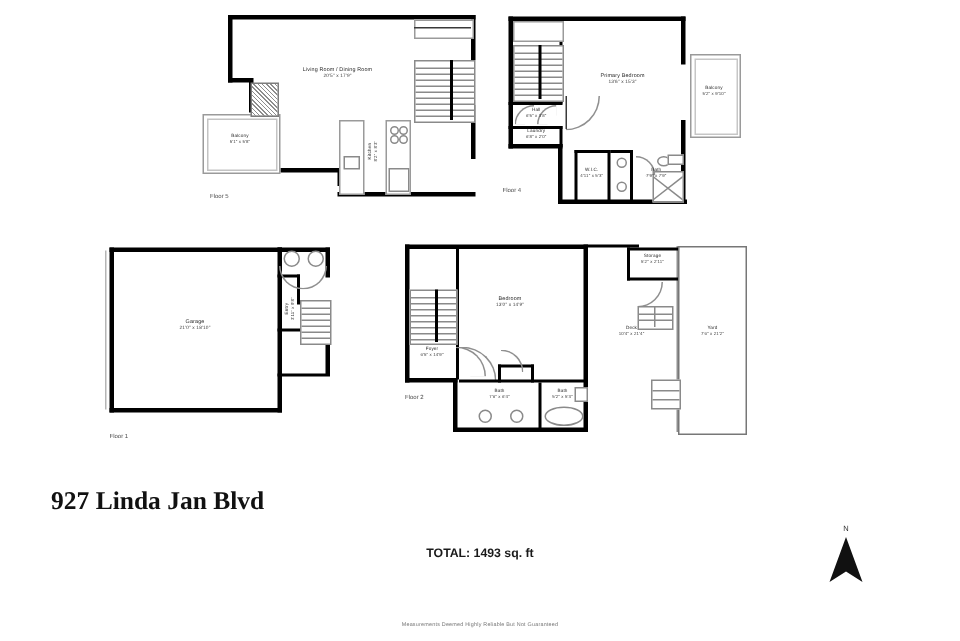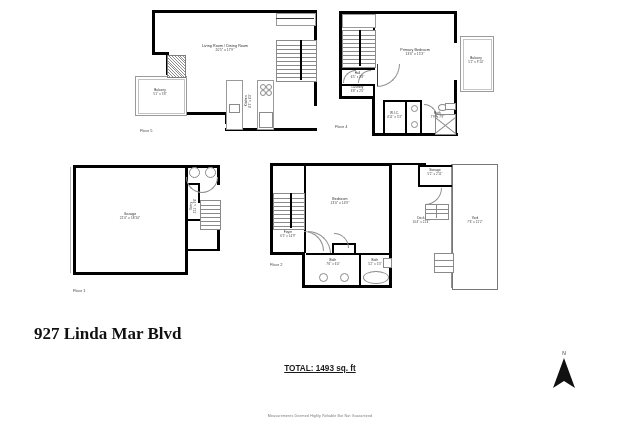--- a/index.html
+++ b/index.html
@@ -333,24 +333,24 @@
     </div>
     <div class="lbl" style="left:192px;top:62px;width:42px;">
       <span>Yard</span>
       <span class="dim">7'6" x 21'2"</span>
     </div>
 
     <div class="floorlabel" style="left:8px;top:107px;">Floor 2</div>
   </div>
 
   <div class="title" style="left:34px;top:324px;">
-    <div>927 Linda Mar Blvd</div>
-  </div>
-
-  <div class="total" style="left:0;top:364px;text-decoration:underline;">TOTAL: 1493 sq. ft</div>
+    <div>927 Linda Jan Blvd</div>
+  </div>
+
+  <div class="total" style="left:0;top:364px;">TOTAL: 1493 sq. ft</div>
 
   <div class="excluded" style="left:0;top:384px;">
   </div>
 
   <div class="disclaimer" style="left:0;top:414px;">Measurements Deemed Highly Reliable But Not Guaranteed</div>
 
   <div class="compass" style="left:548px;top:350px;width:32px;height:42px;">
     <div class="n">N</div>
     <svg width="32" height="42" viewBox="0 0 32 42" style="position:absolute;left:0;top:0;">
       <polygon points="16,8 27,38 16,31 5,38" fill="#111"></polygon>

